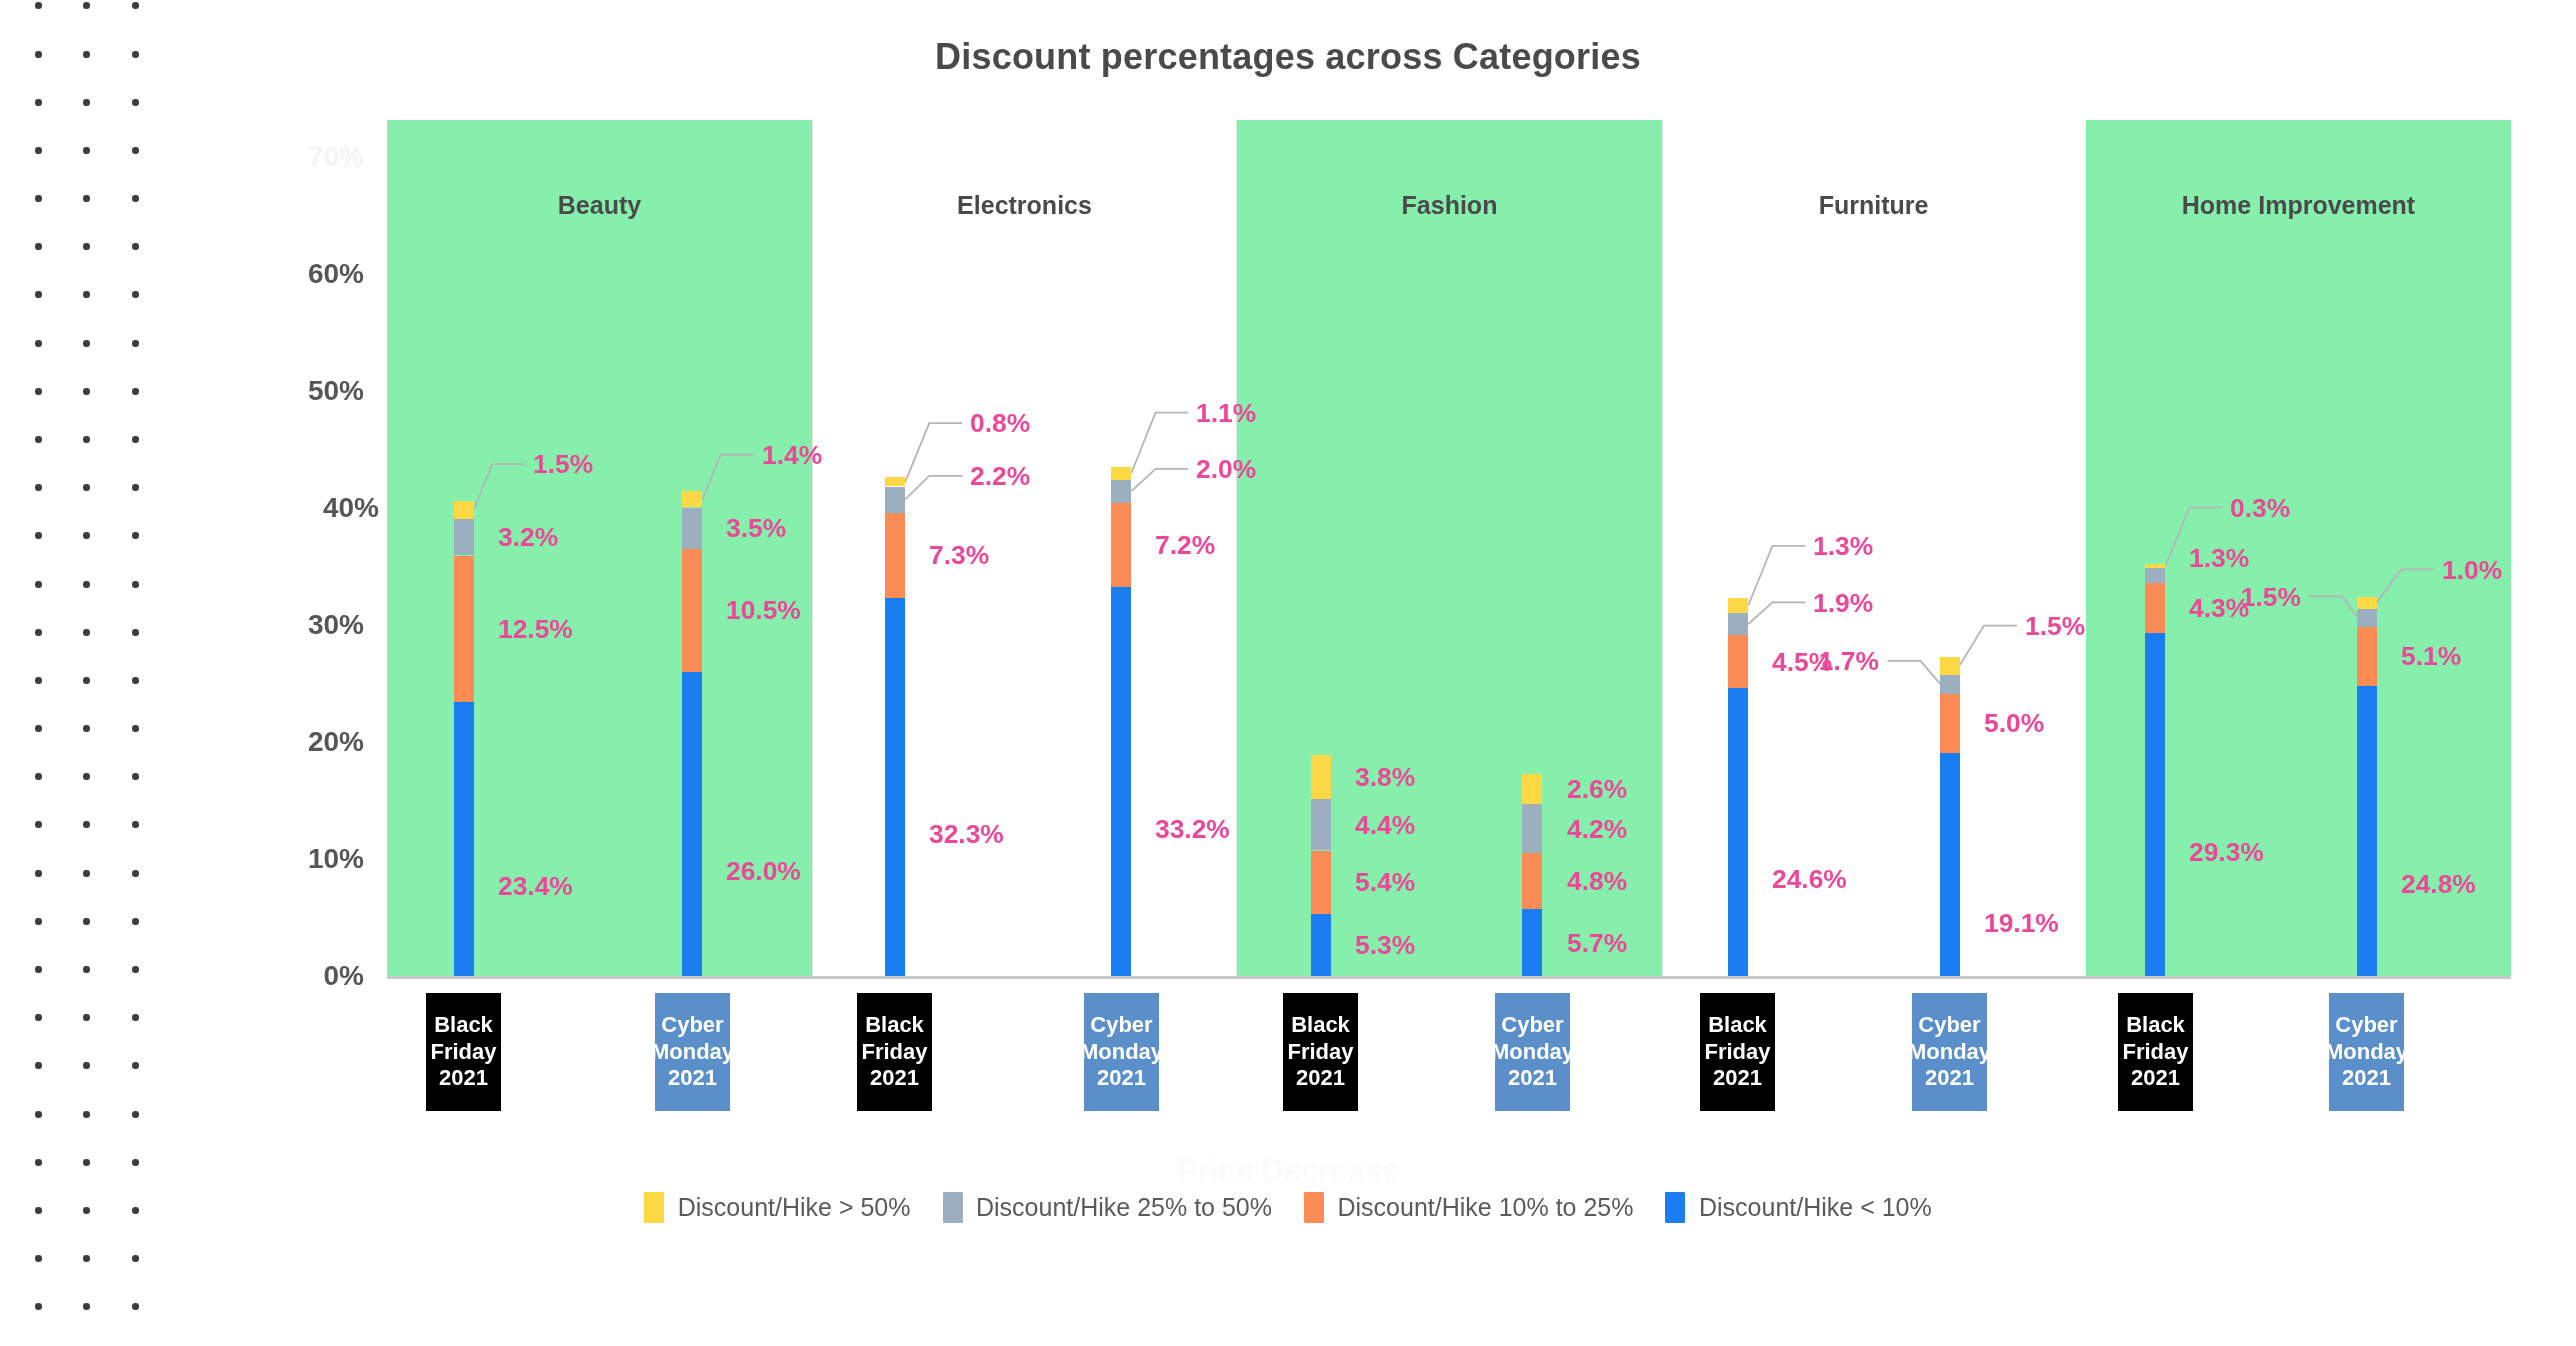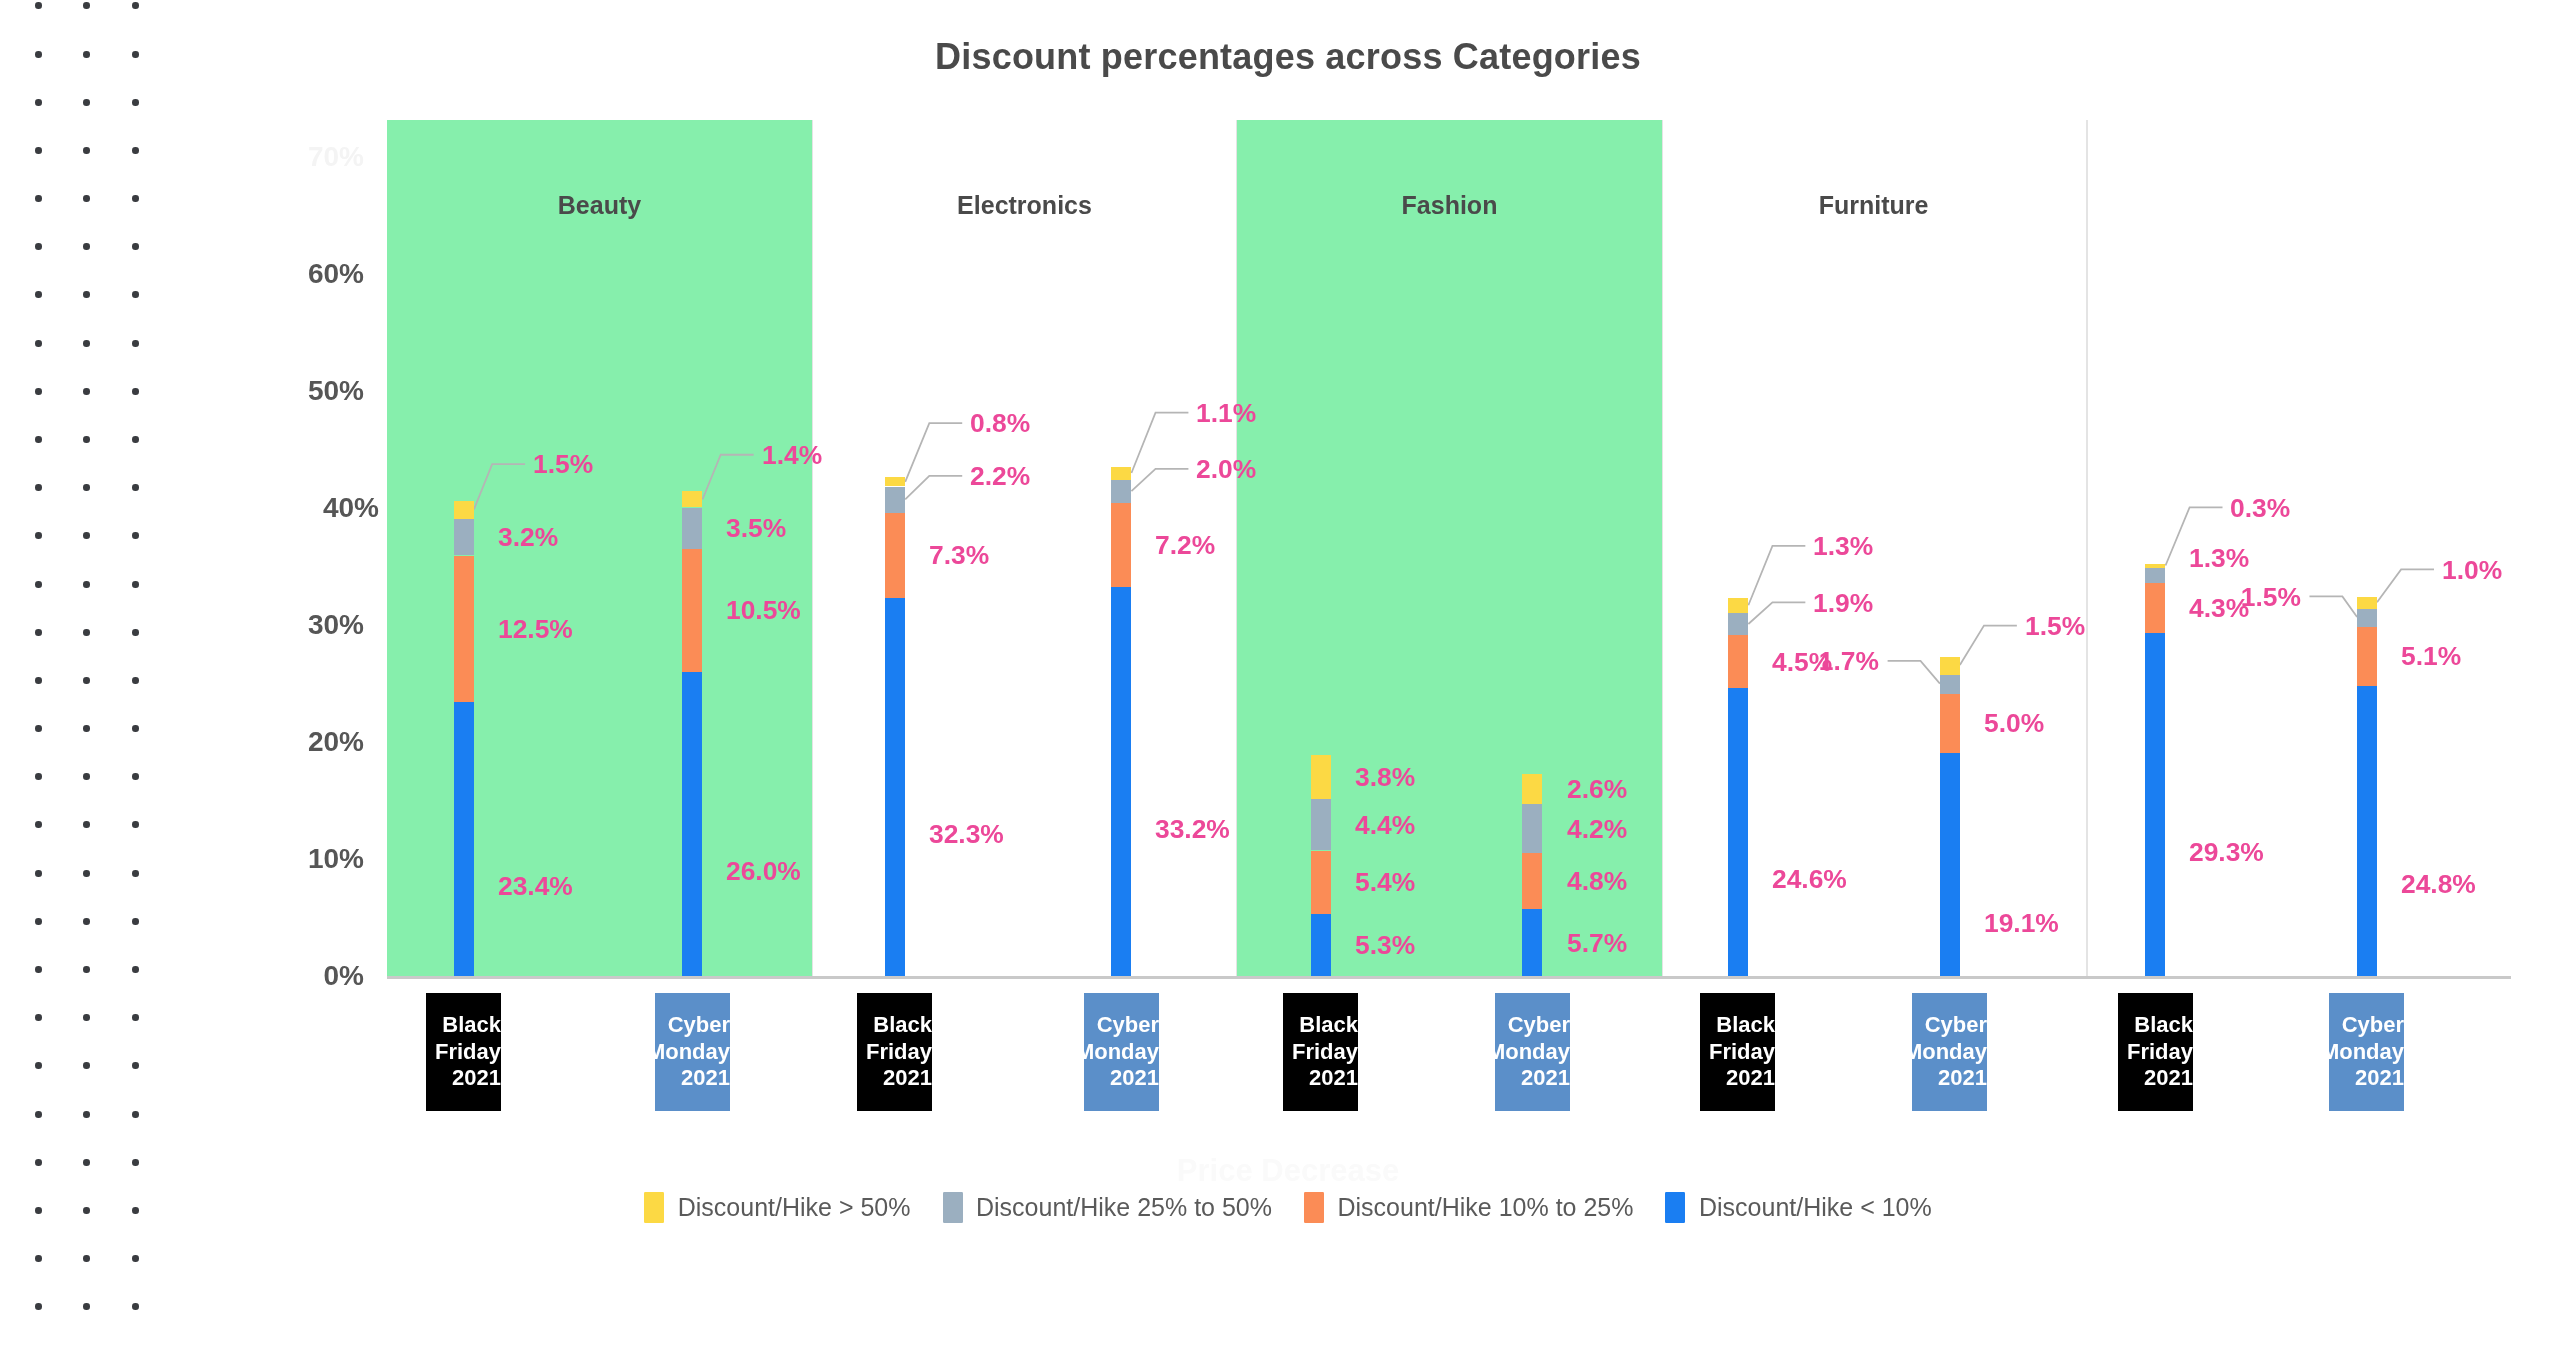--- a/index.html
+++ b/index.html
@@ -66,21 +66,21 @@
   
   svg.leaders {
     position: absolute; left: 0; top: 0; width: 2124px; height: 857px;
     overflow: visible; pointer-events: none;
   }
   svg.leaders path { fill: none; stroke: #b5b5b5; stroke-width: 3; }
 
   
   .xtick {
     position: absolute; width: 75px; height: 118px; top: 993px;
-    display: flex; flex-direction: column; align-items: flex-end; justify-content: center;
+    display: flex; flex-direction: column; align-items: center; justify-content: center;
     color: #ffffff; font-size: 22px; font-weight: bold; line-height: 1.22;
     text-align: center;
   }
   .xtick.bf { background: #000000; }
   .xtick.cm { background: #5b8fc9; }
 
   
   #legend {
     position: absolute; left: 0; top: 1192px; width: 2576px;
     display: flex; justify-content: center; align-items: center; gap: 32px;
@@ -183,20 +183,23 @@
       <div class="dot" style="left: 132px; top: 1255px;"></div>
       <div class="dot" style="left: 35px; top: 1303px;"></div>
       <div class="dot" style="left: 83px; top: 1303px;"></div>
       <div class="dot" style="left: 132px; top: 1303px;"></div>
     </div>
 
   <div id="chart-title">Discount percentages across Categories</div>
 
   <div id="plot">
       <div class="panel-sep" style="left: 1699px;"></div>
+      <div class="panel shaded" style="left: 1699px; width: 425px;">
+        <div class="panel-header">Home Improvement</div>
+      </div>
       <div class="panel-sep" style="left: 1274px;"></div>
       <div class="panel" style="left: 1274px; width: 425px;">
         <div class="panel-header">Furniture</div>
       </div>
       <div class="panel-sep" style="left: 849px;"></div>
       <div class="panel shaded" style="left: 850px; width: 425px;">
         <div class="panel-header">Fashion</div>
       </div>
       <div class="panel-sep" style="left: 424px;"></div>
       <div class="panel" style="left: 425px; width: 425px;">

